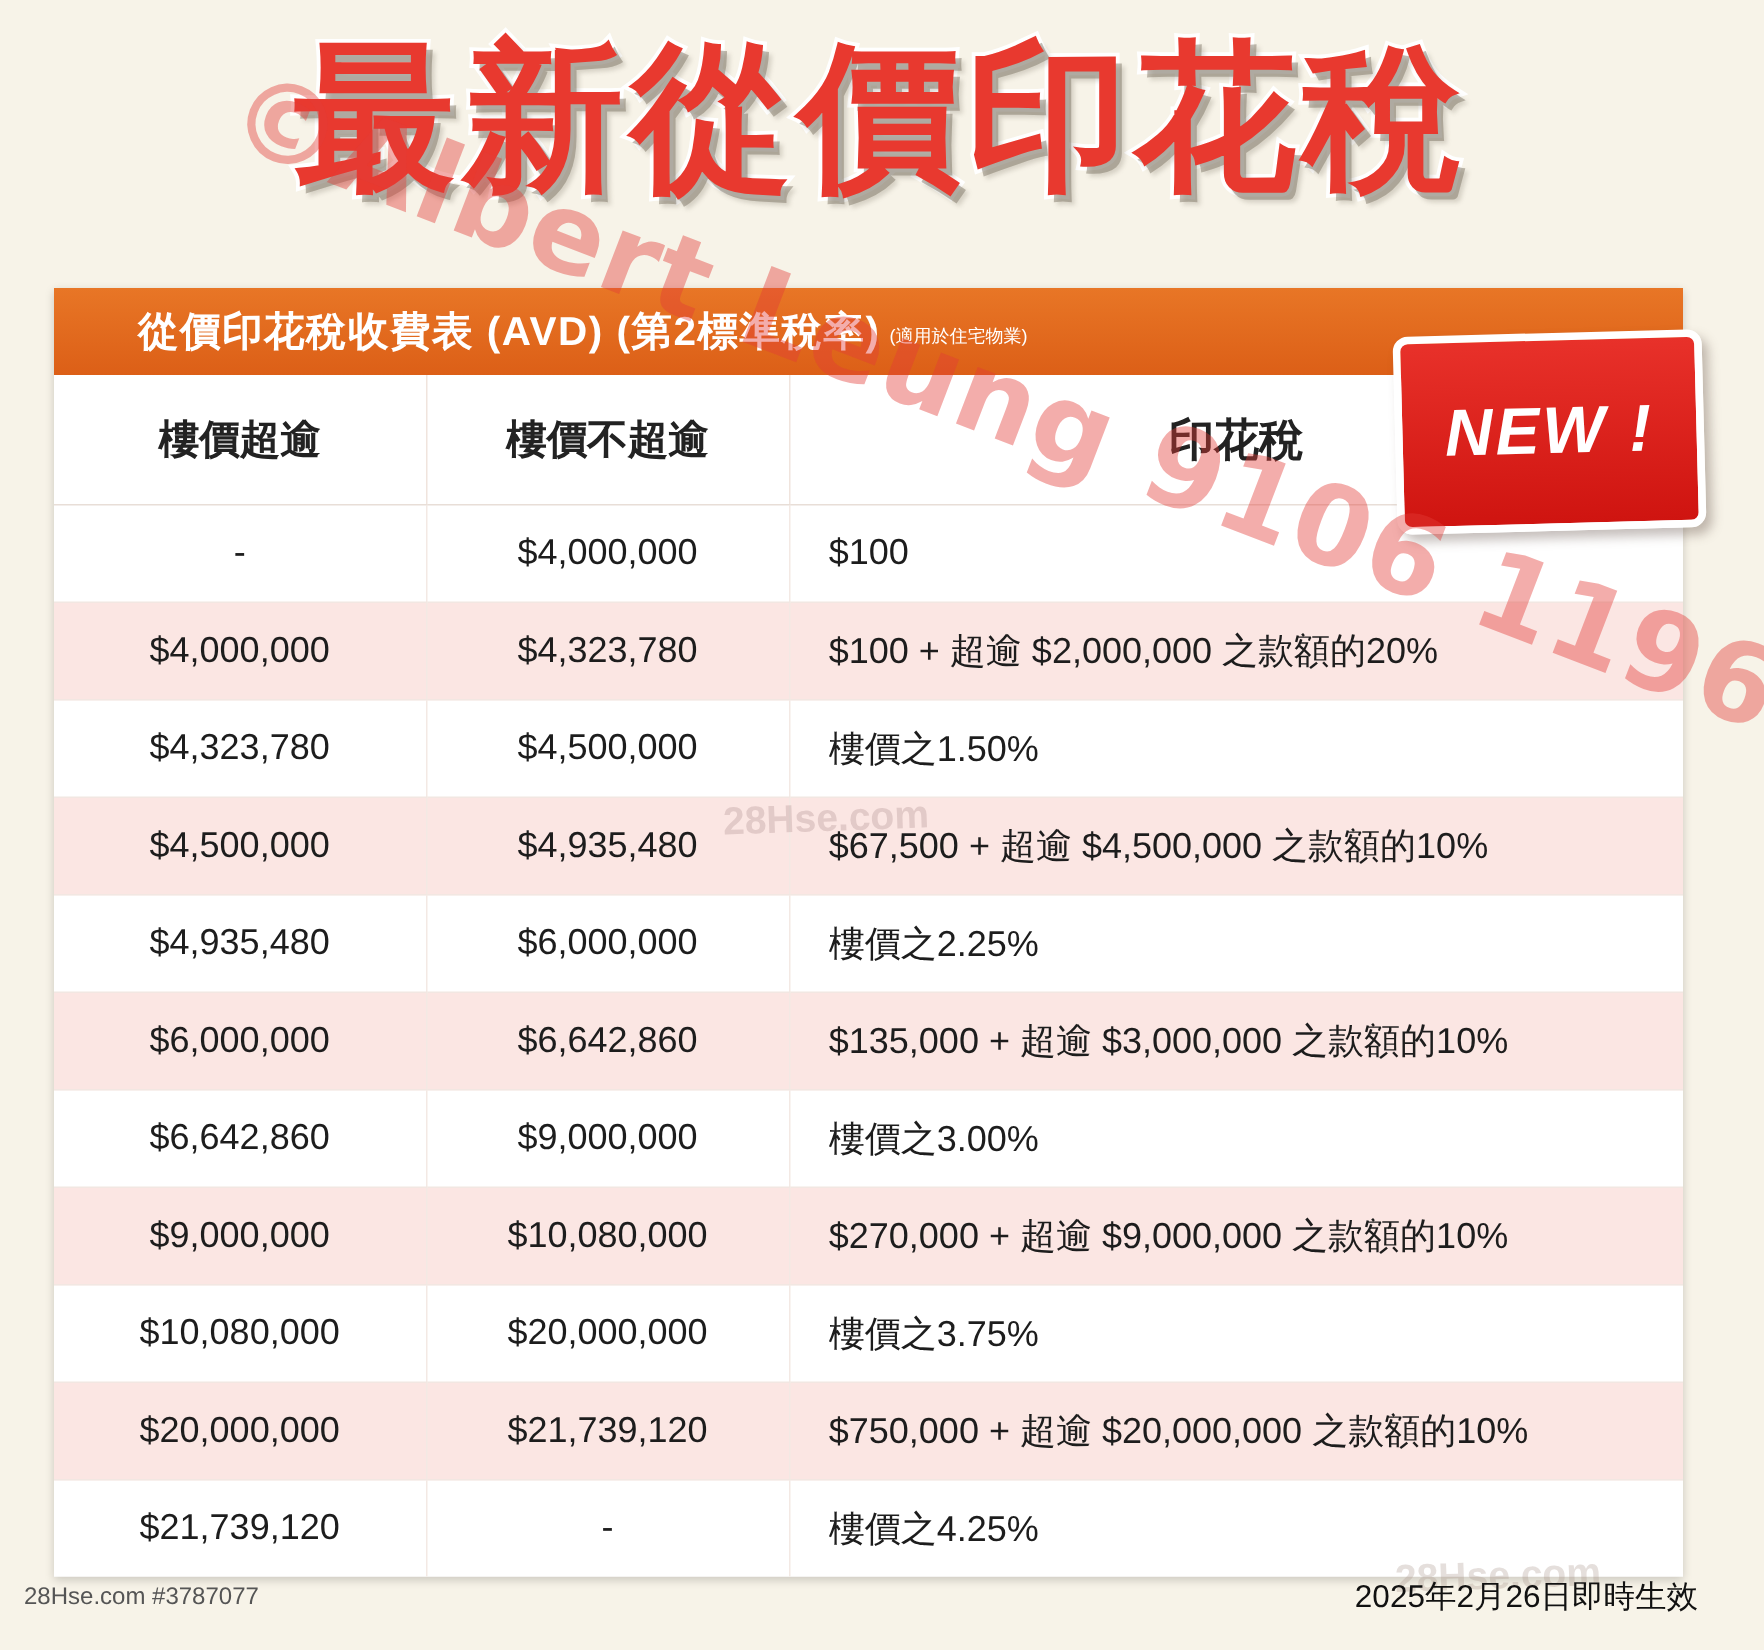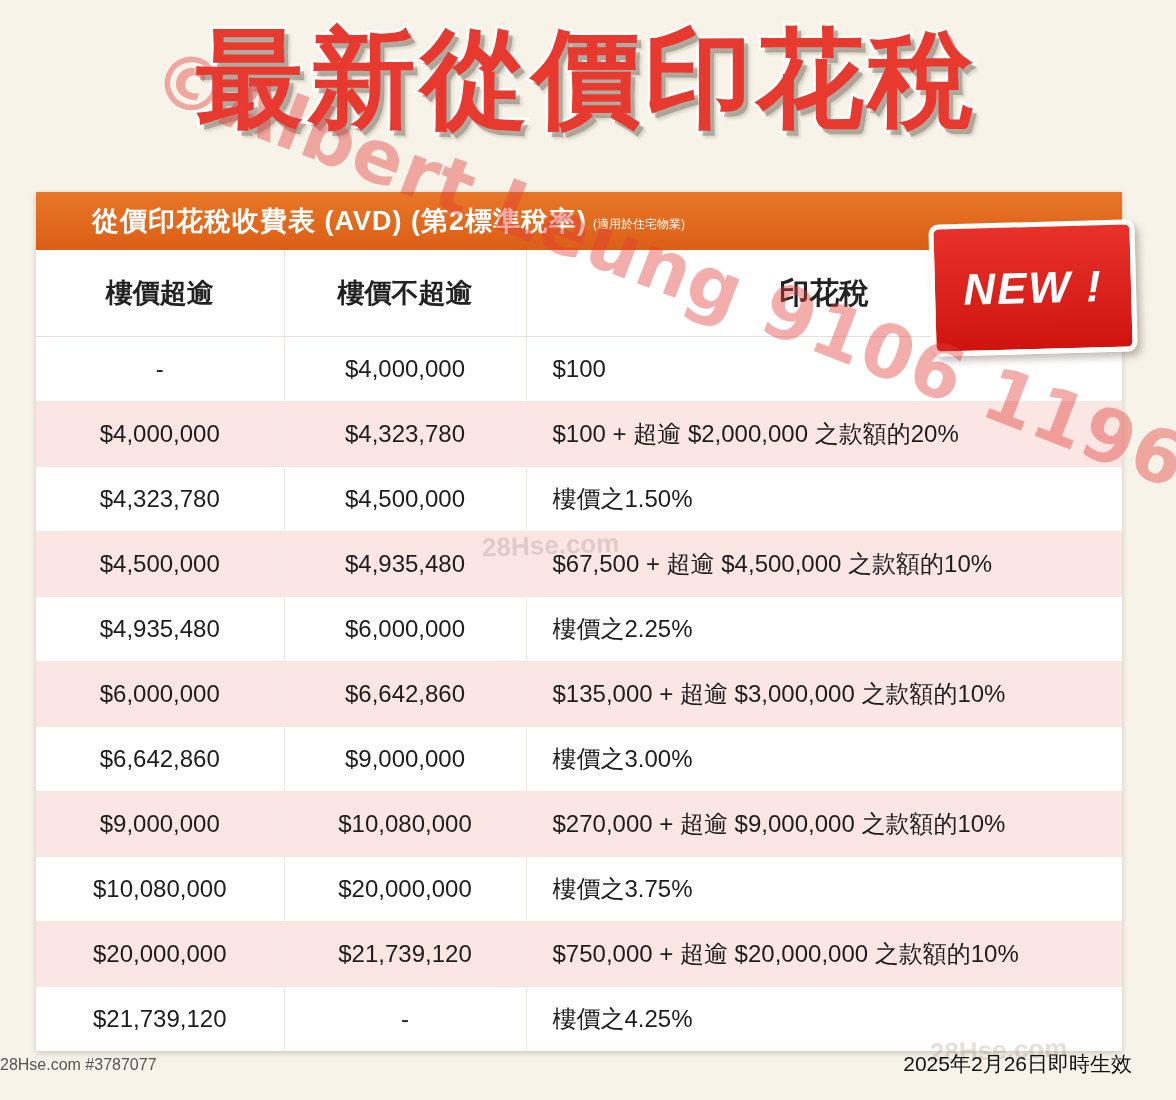--- a/index.html
+++ b/index.html
@@ -169,21 +169,21 @@
     font-weight: bold;
     pointer-events: none;
     transform: rotate(-2deg);
   }
   .wm-s1 { left: 482px; top: 530px; }
   .wm-s2 { left: 930px; top: 1035px; color: rgba(170,150,140,0.30); }
 
   
   .footer-left {
     position: absolute;
-    left: 0;
+    left: 16px;
     bottom: 26px;
     font-size: 16px;
     color: #555;
   }
   .footer-right {
     position: absolute;
     right: 44px;
     bottom: 22px;
     font-size: 21px;
     color: #111;

